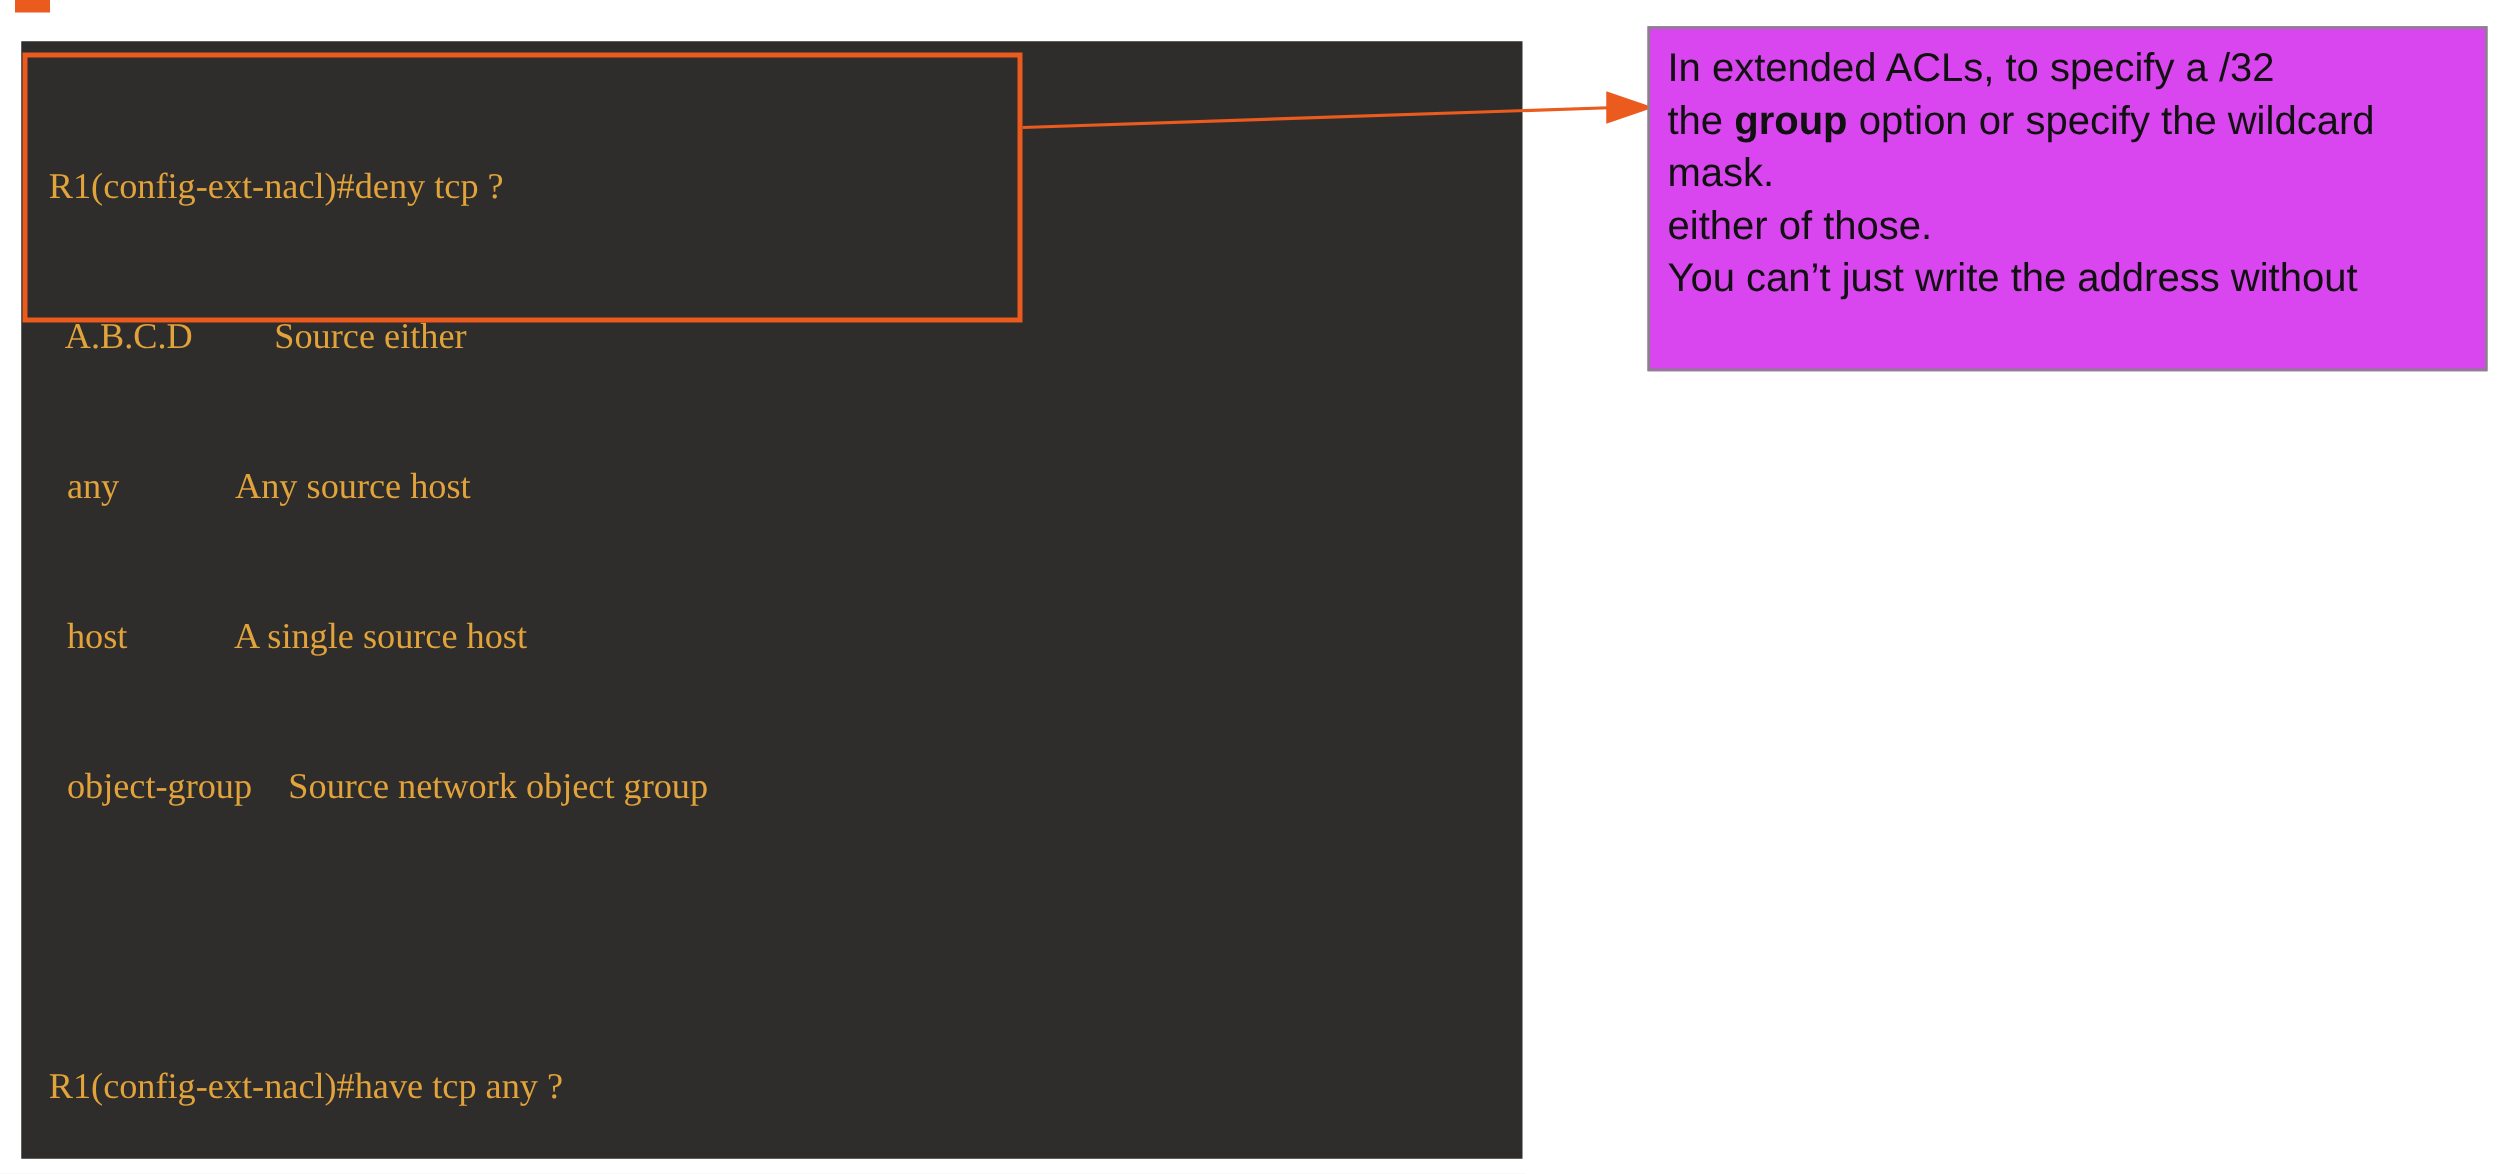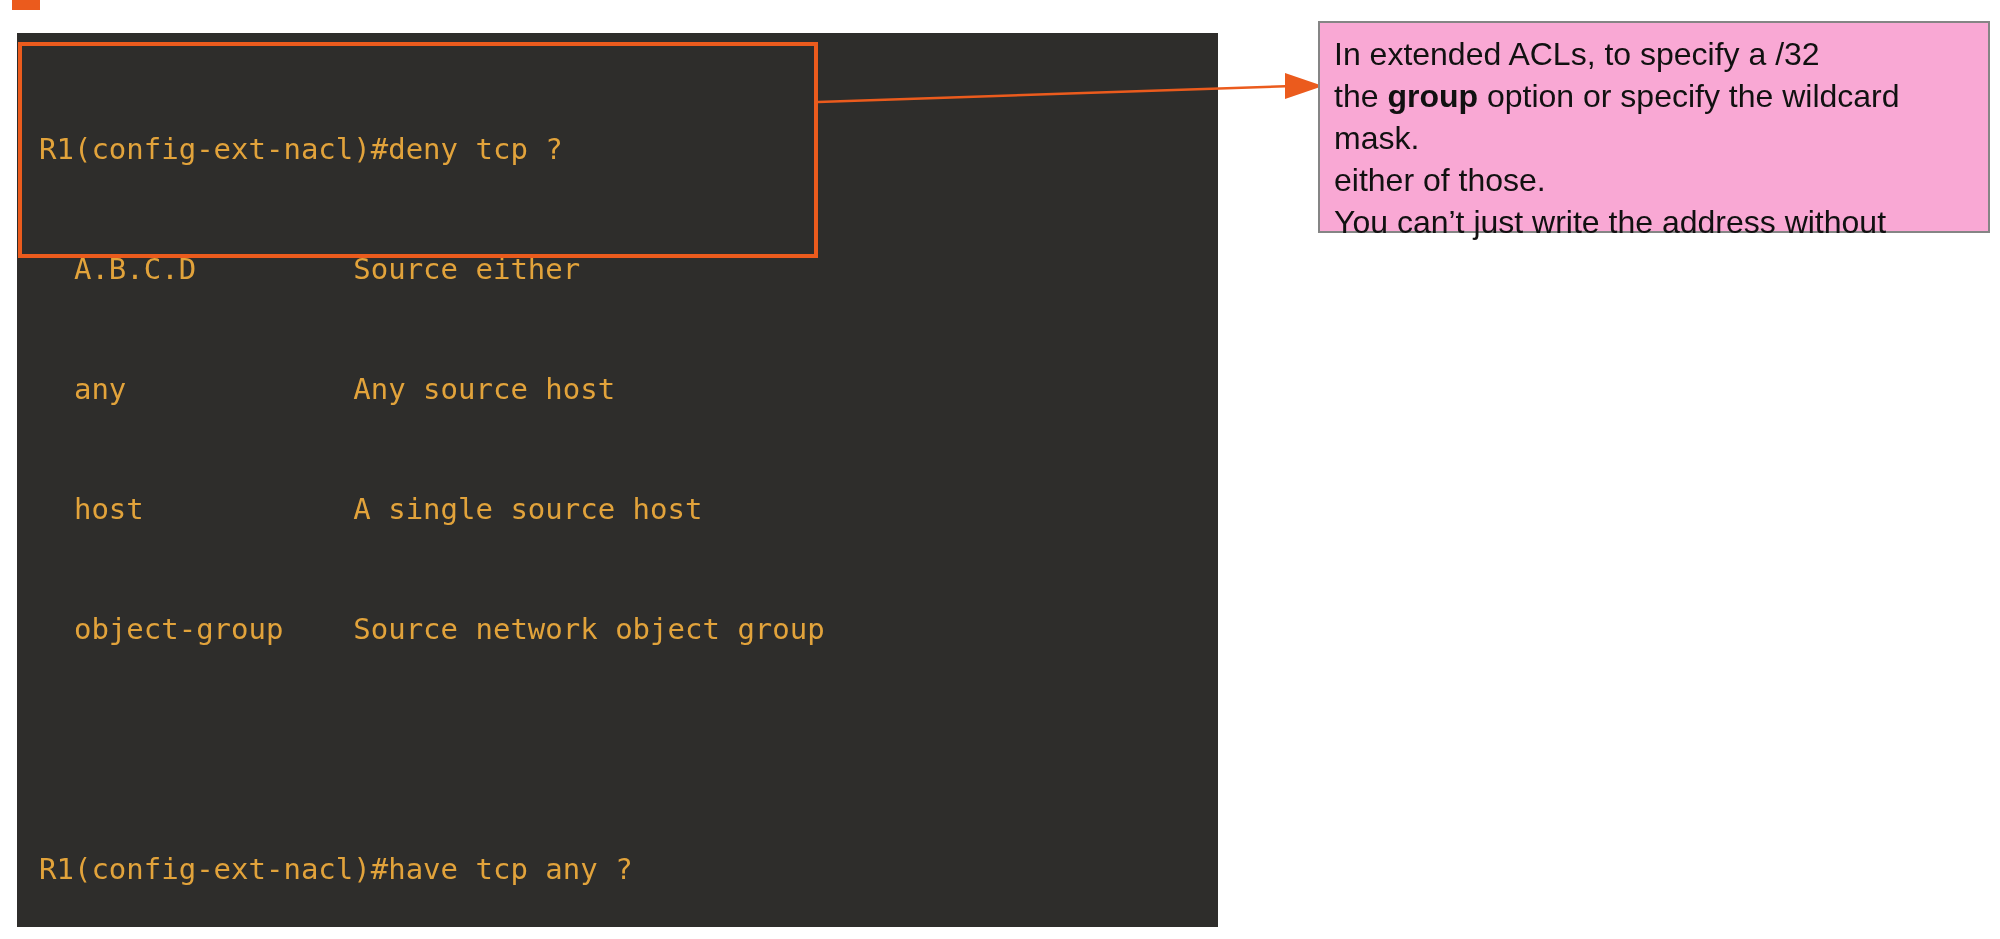--- a/index.html
+++ b/index.html
@@ -40,20 +40,21 @@
     left: 22px;
     top: 16px;
     font-family: "DejaVu Sans Mono", monospace;
     font-size: 29px;
     line-height: 40px;
     color: #E2A33B;
     white-space: pre;
   }
   .tline {
     min-height: 40px;
+    font-family: Liberation Serif, serif;
   }
 
   
   .highlight-rect {
     position: absolute;
     left: 18px;
     top: 42px;
     width: 800px;
     height: 216px;
     border: 4px solid #EB5B1D;
@@ -69,22 +70,22 @@
     width: 515px;
     height: 60px;
   }
 
   
   .callout {
     position: absolute;
     left: 1318px;
     top: 21px;
     width: 672px;
-    height: 212px;
-    background: #f9a8d4;
+    height: 276px;
+    background: #d946ef;
     border: 2px solid #858585;
     box-sizing: border-box;
     padding: 10px 14px;
     color: #111111;
     font-size: 32px;
     line-height: 42px;
   }
   .callout .b {
     font-weight: bold;
   }

